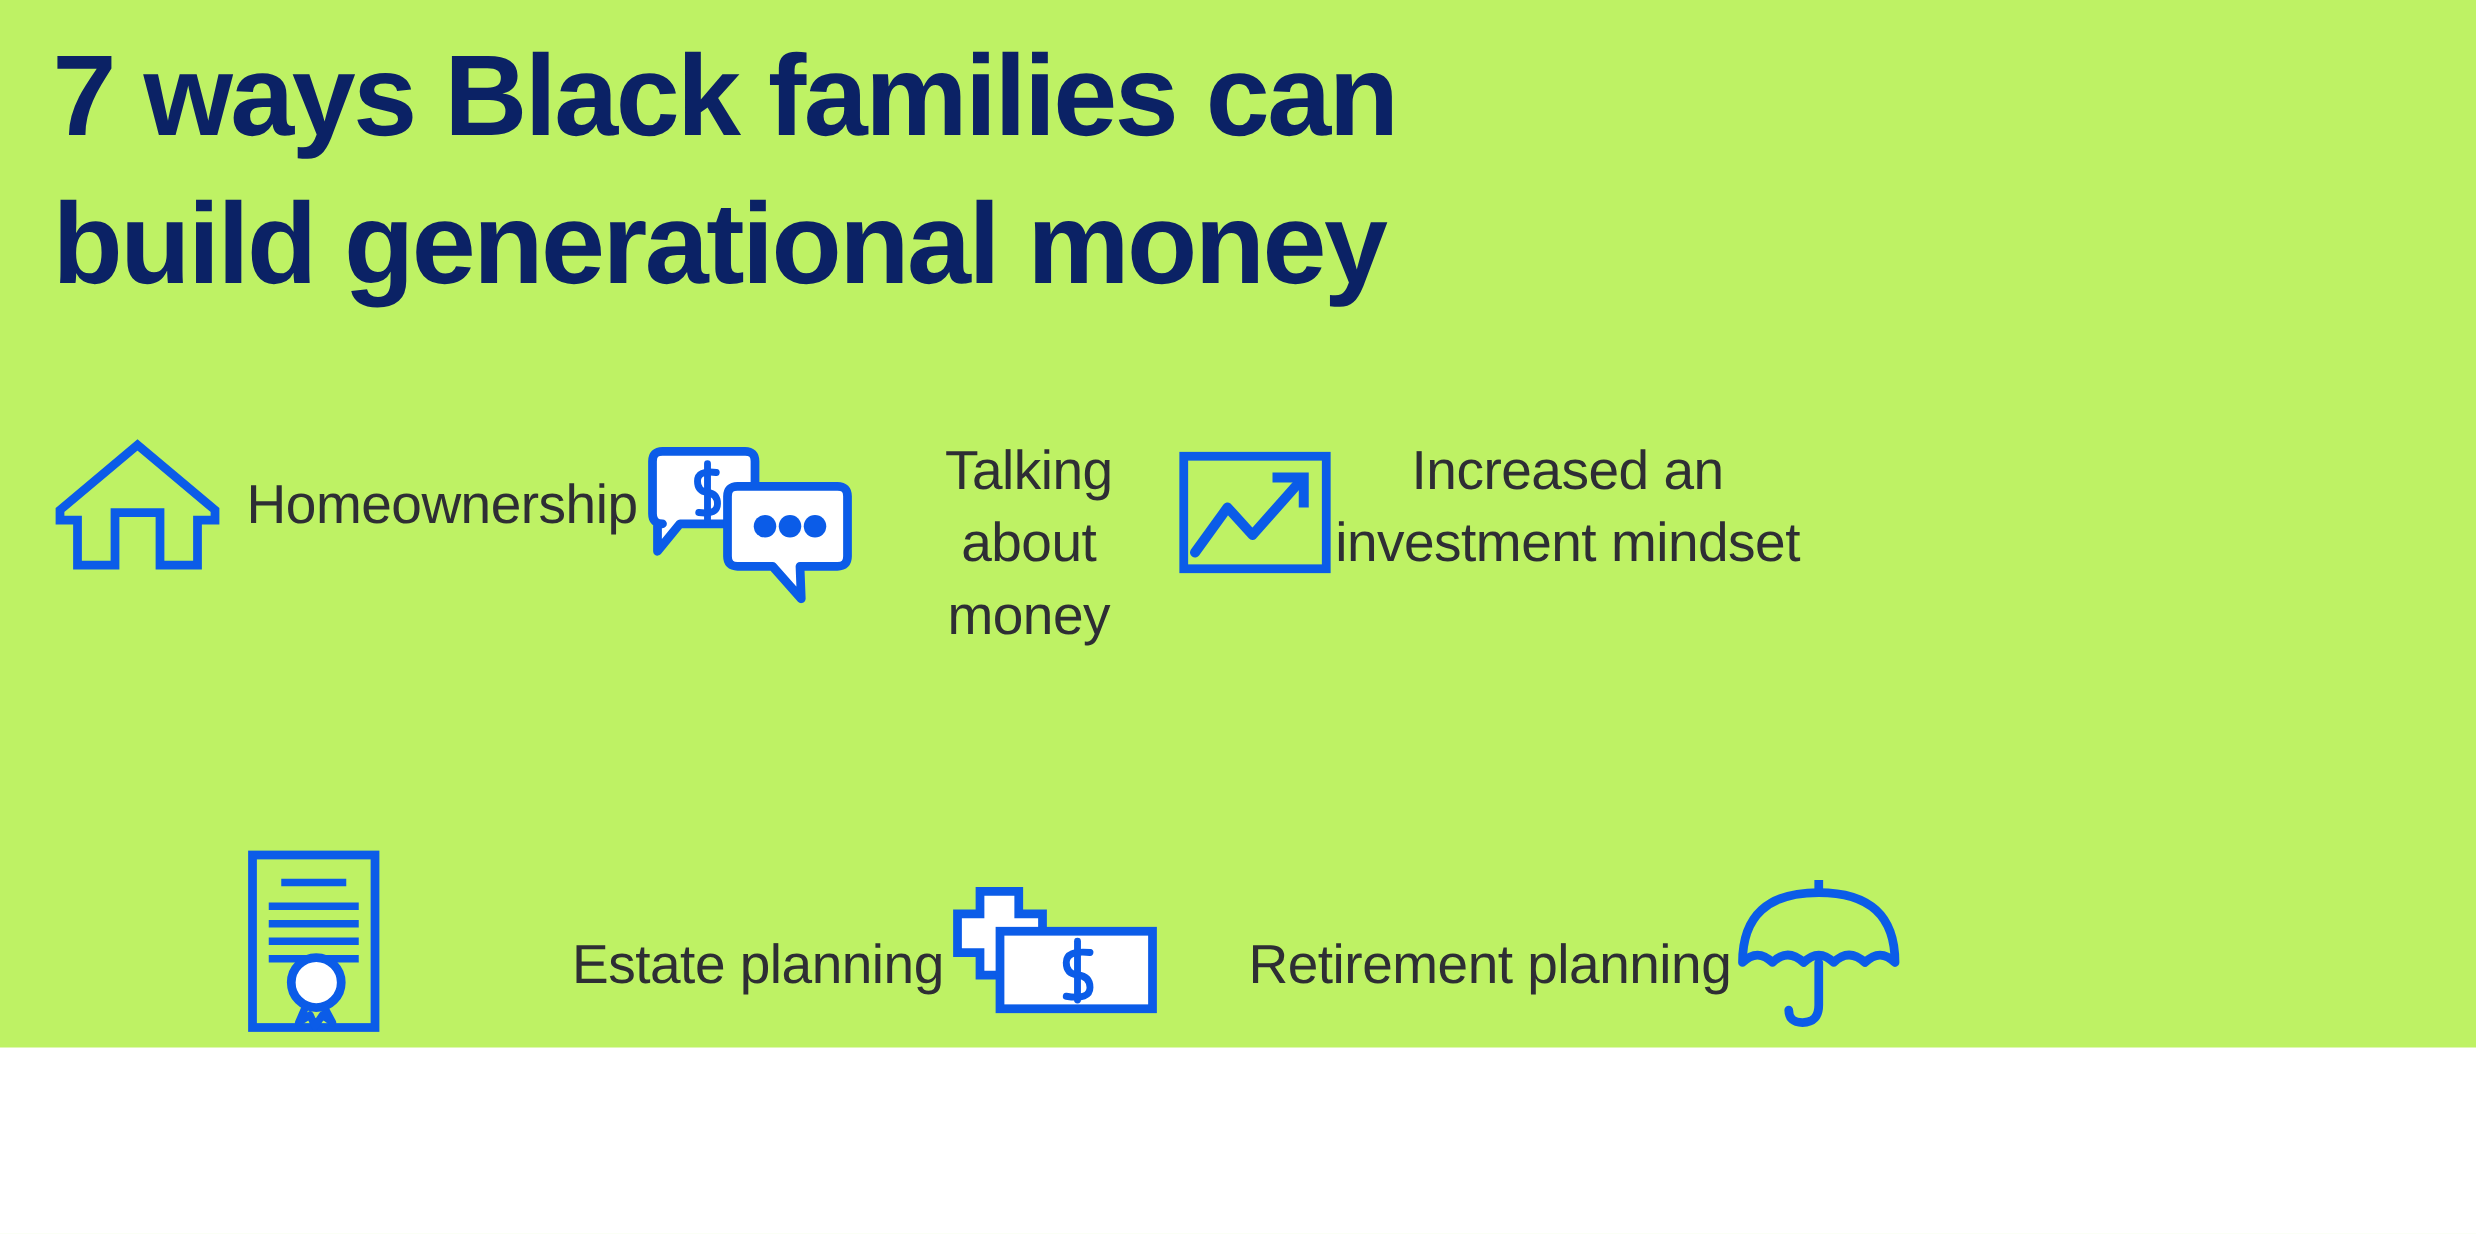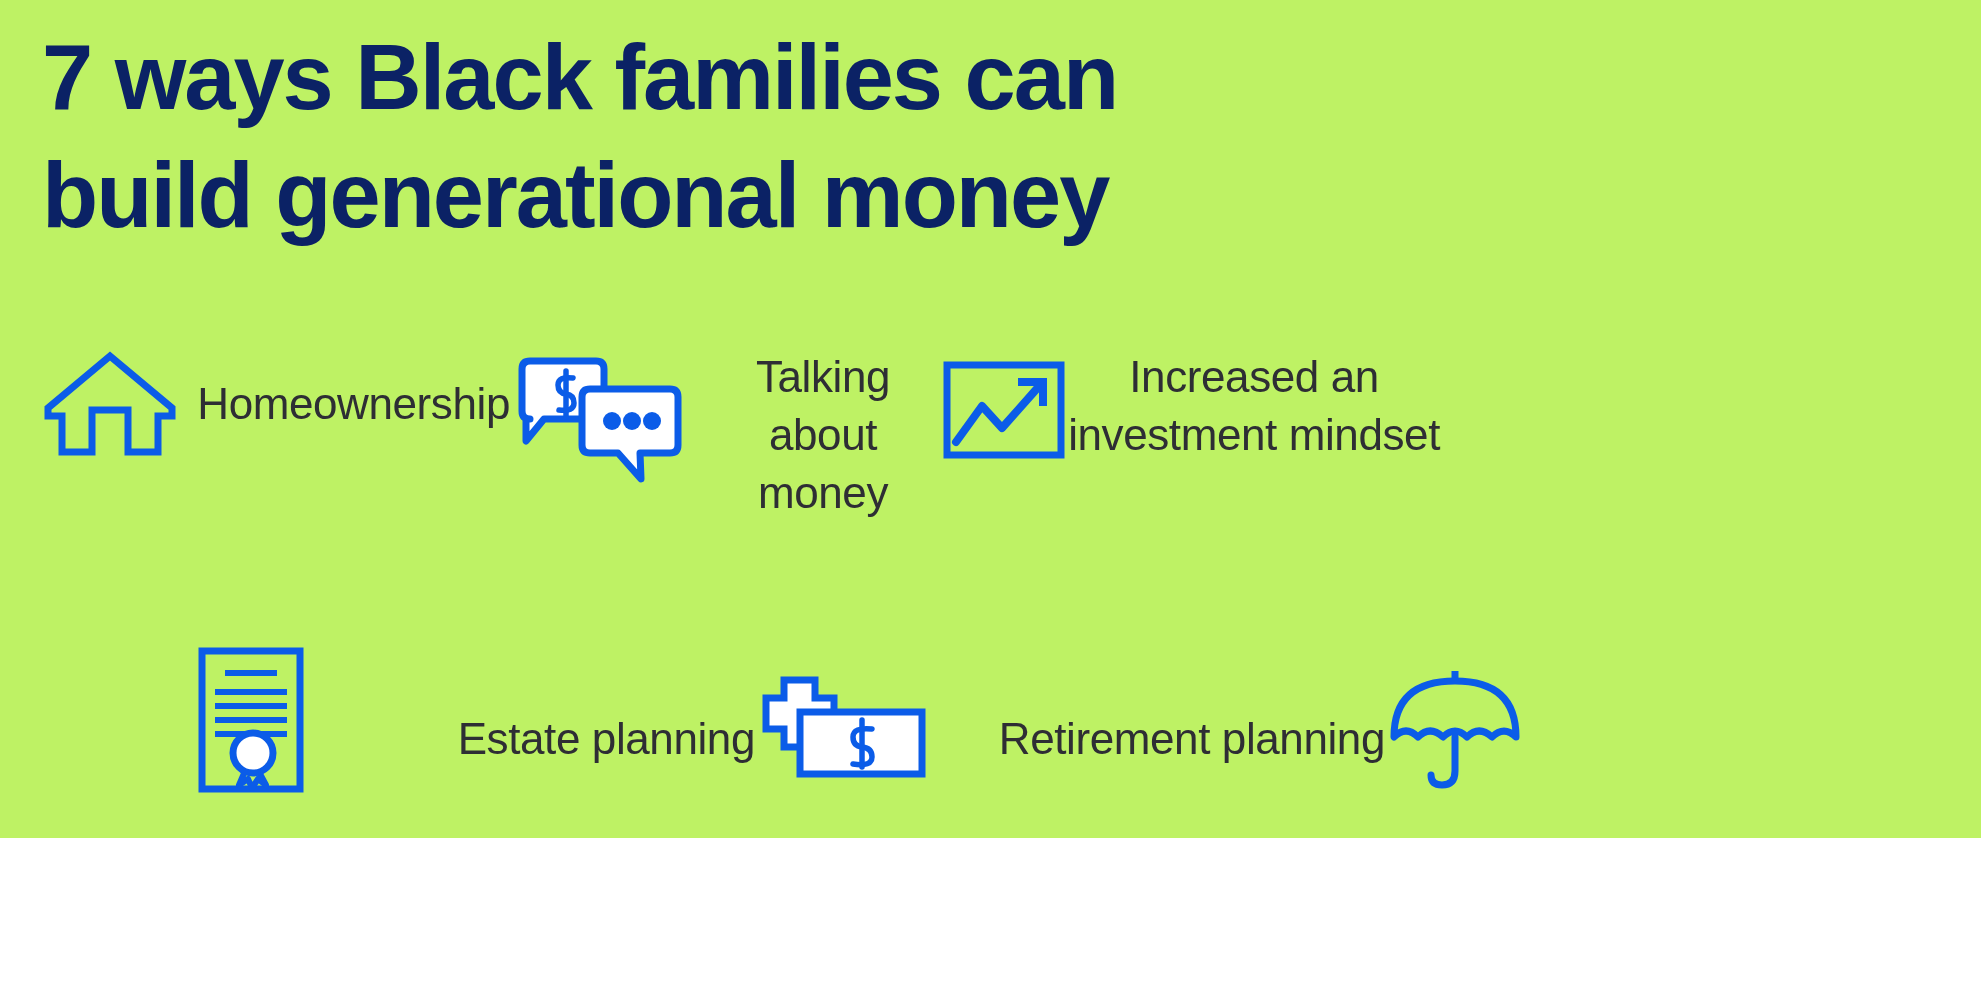--- a/index.html
+++ b/index.html
@@ -46,21 +46,21 @@
     align-items: flex-start;
     justify-content: flex-start;
   }
   .row-top {
     left: 40px;
     top: 330px;
     width: 1910px;
   }
   .row-bottom {
     left: 195px;
-    top: 665px;
+    top: 698px;
     width: 1760px;
   }
 
   .item {
     display: flex;
     flex-direction: row;
     align-items: center;
     justify-content: space-between;
   }
   .item-icon {

